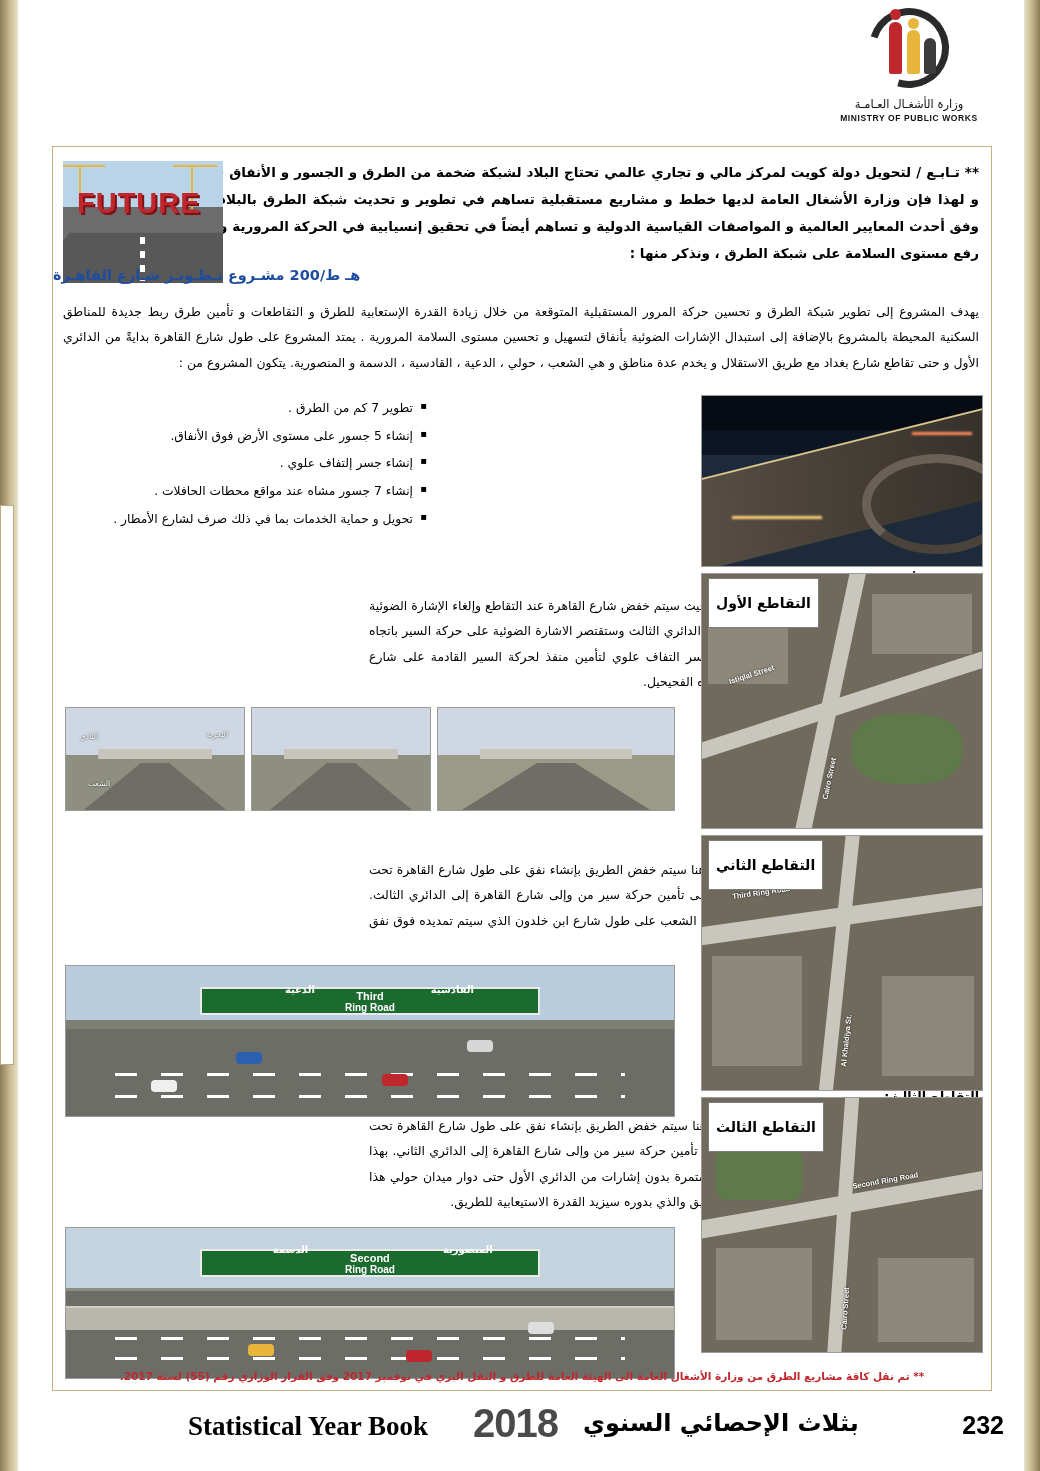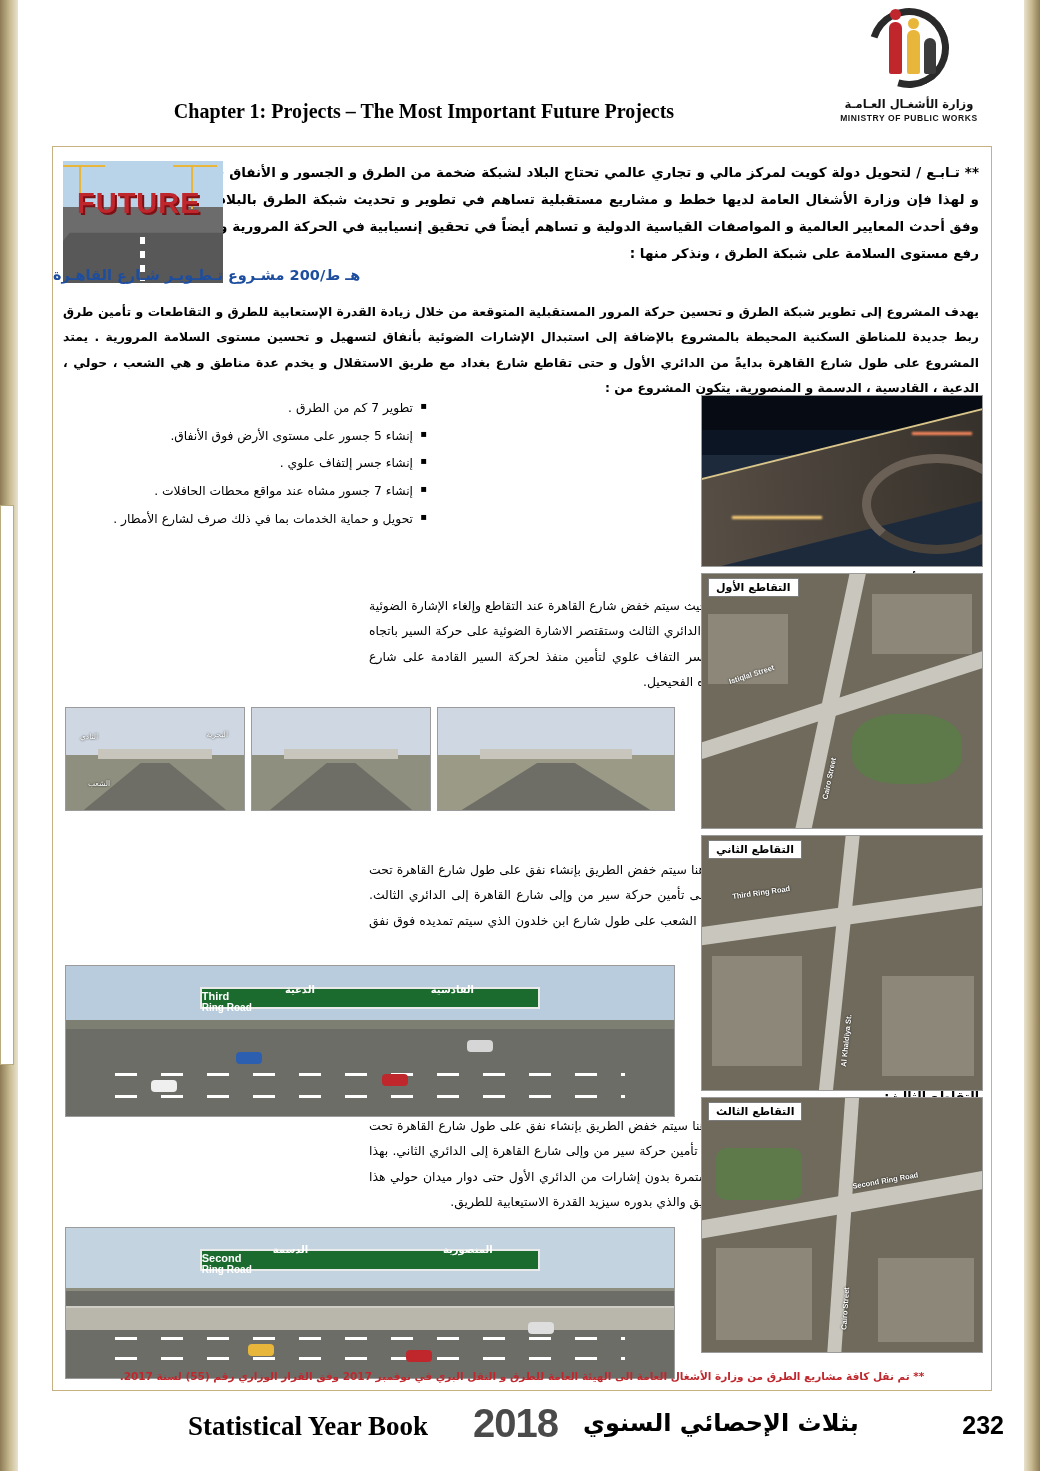--- a/index.html
+++ b/index.html
@@ -64,21 +64,21 @@
   .logo-fig2:before {
     content:""; position:absolute; left:1px; top:-12px;
     width:11px; height:11px; border-radius:50%; background:#e8b63a;
   }
   .logo-fig3 {
     position:absolute; left:61px; top:30px; width:12px; height:36px;
     background:#3c3c3c; border-radius:6px 6px 2px 2px;
   }
   .logo-ar {
     font-family:"DejaVu Sans", sans-serif;
-    font-size:11.5px; font-weight:bold; color:#111; letter-spacing:1px;
+    font-size:11.5px; font-weight:normal; color:#111; letter-spacing:1px;
     margin-top:3px;
   }
   .logo-en {
     font-family:"Liberation Sans", sans-serif;
     font-size:8.5px; font-weight:bold; color:#111; letter-spacing:.6px;
     margin-top:2px;
   }
 
   .title-ar {
     position:absolute; right:215px; top:44px; width:770px;
@@ -150,21 +150,21 @@
     font-family:"DejaVu Sans", sans-serif;
     font-size:12.4px; line-height:2.05; color:#000;
     text-align:justify; direction:rtl;
   }
   .sub-head {
     font-family:"DejaVu Sans", sans-serif;
     font-size:12.6px; font-weight:bold; color:#000; direction:rtl;
     text-align:right;
   }
 
-  .p-main { position:absolute; right:12px; top:152px; width:916px;font-weight:bold; }
+  .p-main { position:absolute; right:12px; top:152px; width:916px; }
 
   ul.bullets {
     position:absolute; right:560px; top:248px; width:370px;
     margin:0; padding:0 18px 0 0; list-style:none; direction:rtl;
   }
   ul.bullets li {
     font-family:"DejaVu Sans", sans-serif;
     font-size:12.3px; line-height:2.25; color:#000; text-align:right;
     position:relative;
   }
@@ -178,22 +178,22 @@
   .p2    { position:absolute; right:12px; top:710px; width:610px; }
   .head3 { position:absolute; right:12px; top:942px; width:610px; }
   .p3    { position:absolute; right:12px; top:966px; width:610px; }
 
   
   .photo { position:absolute; overflow:hidden; border:1px solid #9b9b9b; }
   .cap {
     position:absolute; top:4px; left:6px;
     background:#ffffff; color:#000;
     font-family:"DejaVu Sans", sans-serif;
-    font-size:11px; font-weight:bold;
-    padding:2px 7px; border:1px solid #7d7d7d; direction:rtl;
+    font-size:14px; font-weight:bold;
+    padding:16px 7px; border:1px solid #7d7d7d; direction:rtl;
   }
 
   
   .ph-night { left:648px; top:248px; width:282px; height:172px;
     background:linear-gradient(#0b1524 0 35%, #1d2a3c 35% 100%); }
   .ph-night .road {
     position:absolute; left:-40px; top:46px; width:380px; height:90px;
     background:linear-gradient(100deg,#5c5248,#2f2b26);
     transform:rotate(-14deg); border-top:2px solid #d9c48a;
   }
@@ -250,24 +250,24 @@
     background:linear-gradient(#c3d3e0 0 40%, #8d8d80 40% 100%); }
   .asphalt {
     position:absolute; left:0; bottom:0; width:100%; height:58%;
     background:#6d6d68;
   }
   .lane {
     position:absolute; bottom:18px; height:3px;
     background:repeating-linear-gradient(to right,#fff 0 22px, transparent 22px 46px);
   }
   .gantry {
-    position:absolute; left:22%; top:14%; width:56%; height:22px;
+    position:absolute; left:22%; top:14%; width:56%; height:28px;
     background:#1c6b2e; border:2px solid #eaeaea;
     color:#fff; font-family:"Liberation Sans", sans-serif;
-    font-size:11px; font-weight:bold; line-height:12px;
+    font-size:11px; font-weight:bold; text-align:center; line-height:12px;
     padding-top:1px; direction:ltr;
   }
   .gantry small { display:block; font-size:10px; }
   .signtxt {
     position:absolute; color:#fff;
     font-family:"DejaVu Sans", sans-serif; font-size:10px; font-weight:bold;
     direction:rtl;
   }
   .car { position:absolute; width:26px; height:12px; border-radius:4px; }
   .wall {
@@ -312,21 +312,20 @@
 </head>
 <body>
 
 <div class="page">
 
   <div class="left-band"></div>
   <div class="right-band"></div>
   <div class="left-tab"></div>
 
   <div class="header">
-    <div class="title-en">Chapter 1: Projects – The Most Important Future Projects</div>
 
     <div class="logo-box">
       <div class="logo-mark">
         <div class="logo-circle"></div>
         <div class="logo-fig1"></div>
         <div class="logo-fig2"></div>
         <div class="logo-fig3"></div>
       </div>
       <div class="logo-ar">وزارة الأشغـال العـامـة</div>
       <div class="logo-en">MINISTRY OF PUBLIC WORKS</div>

